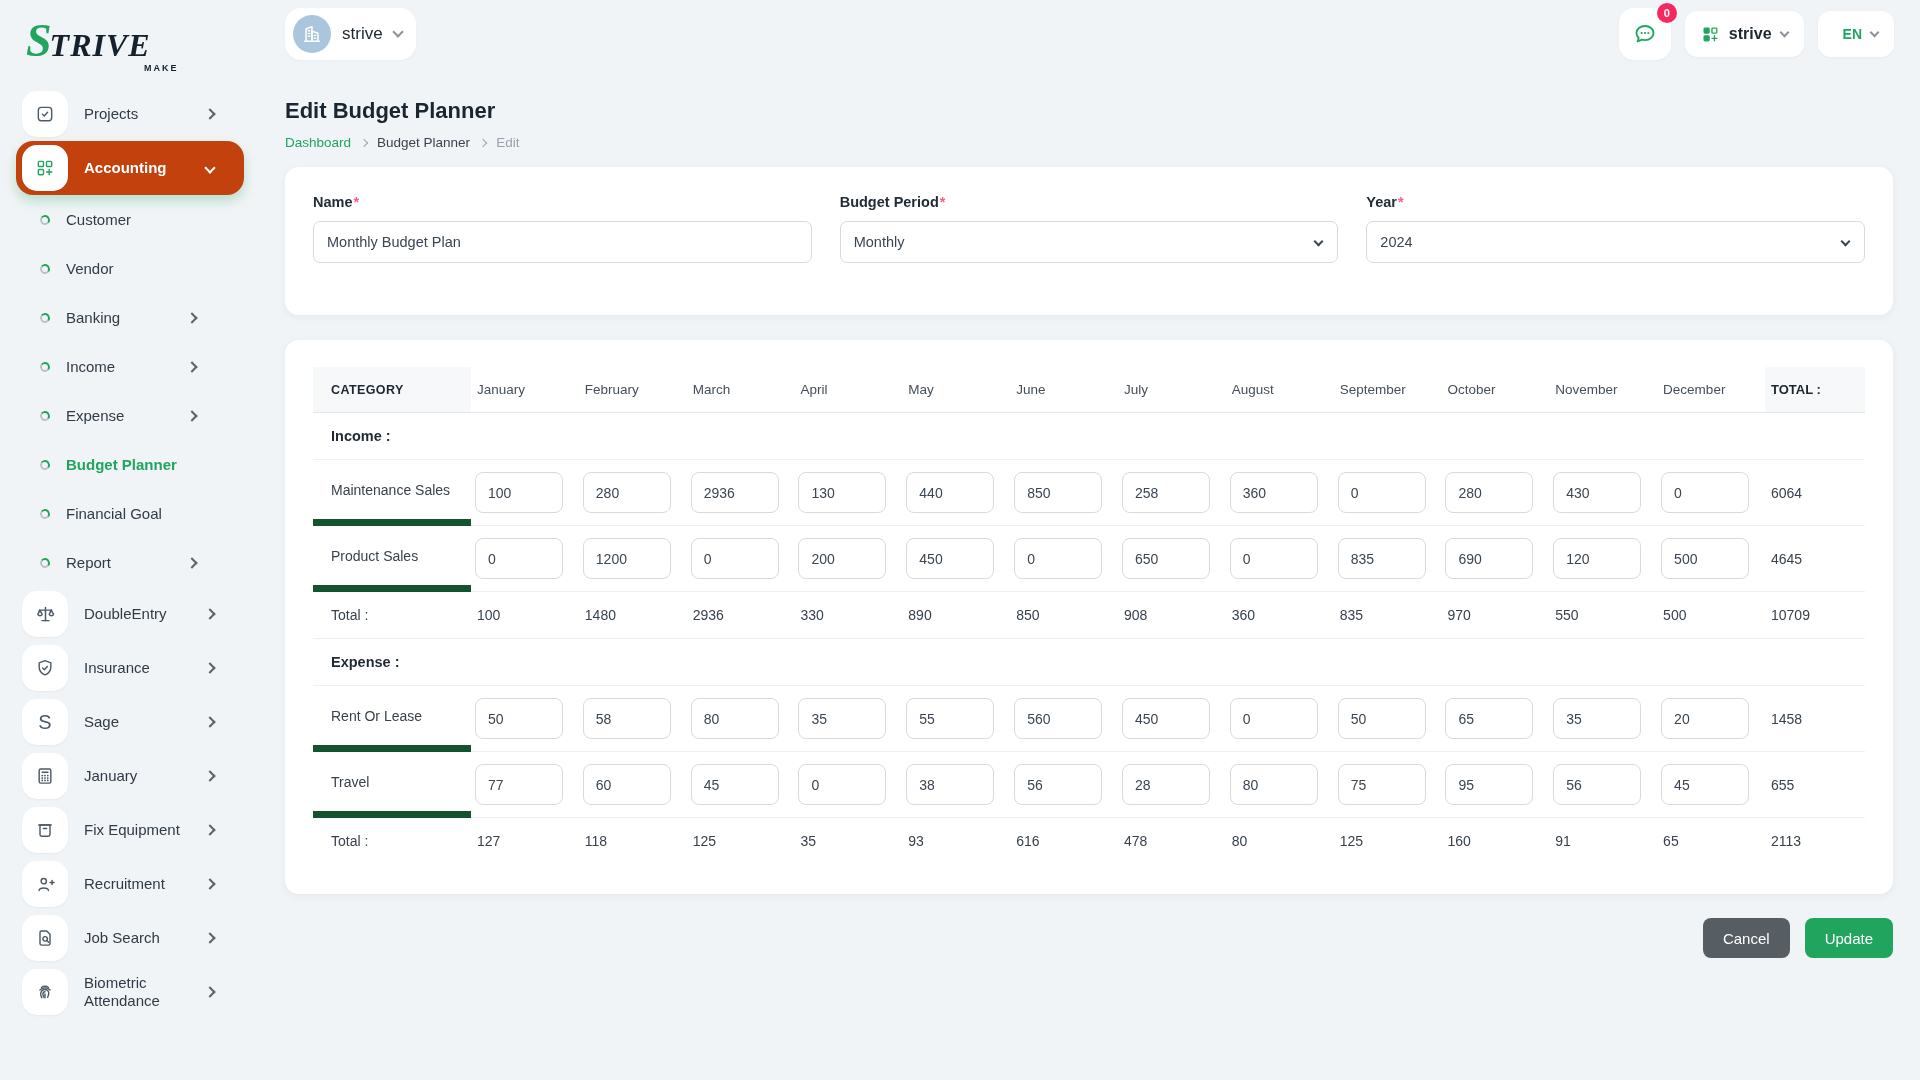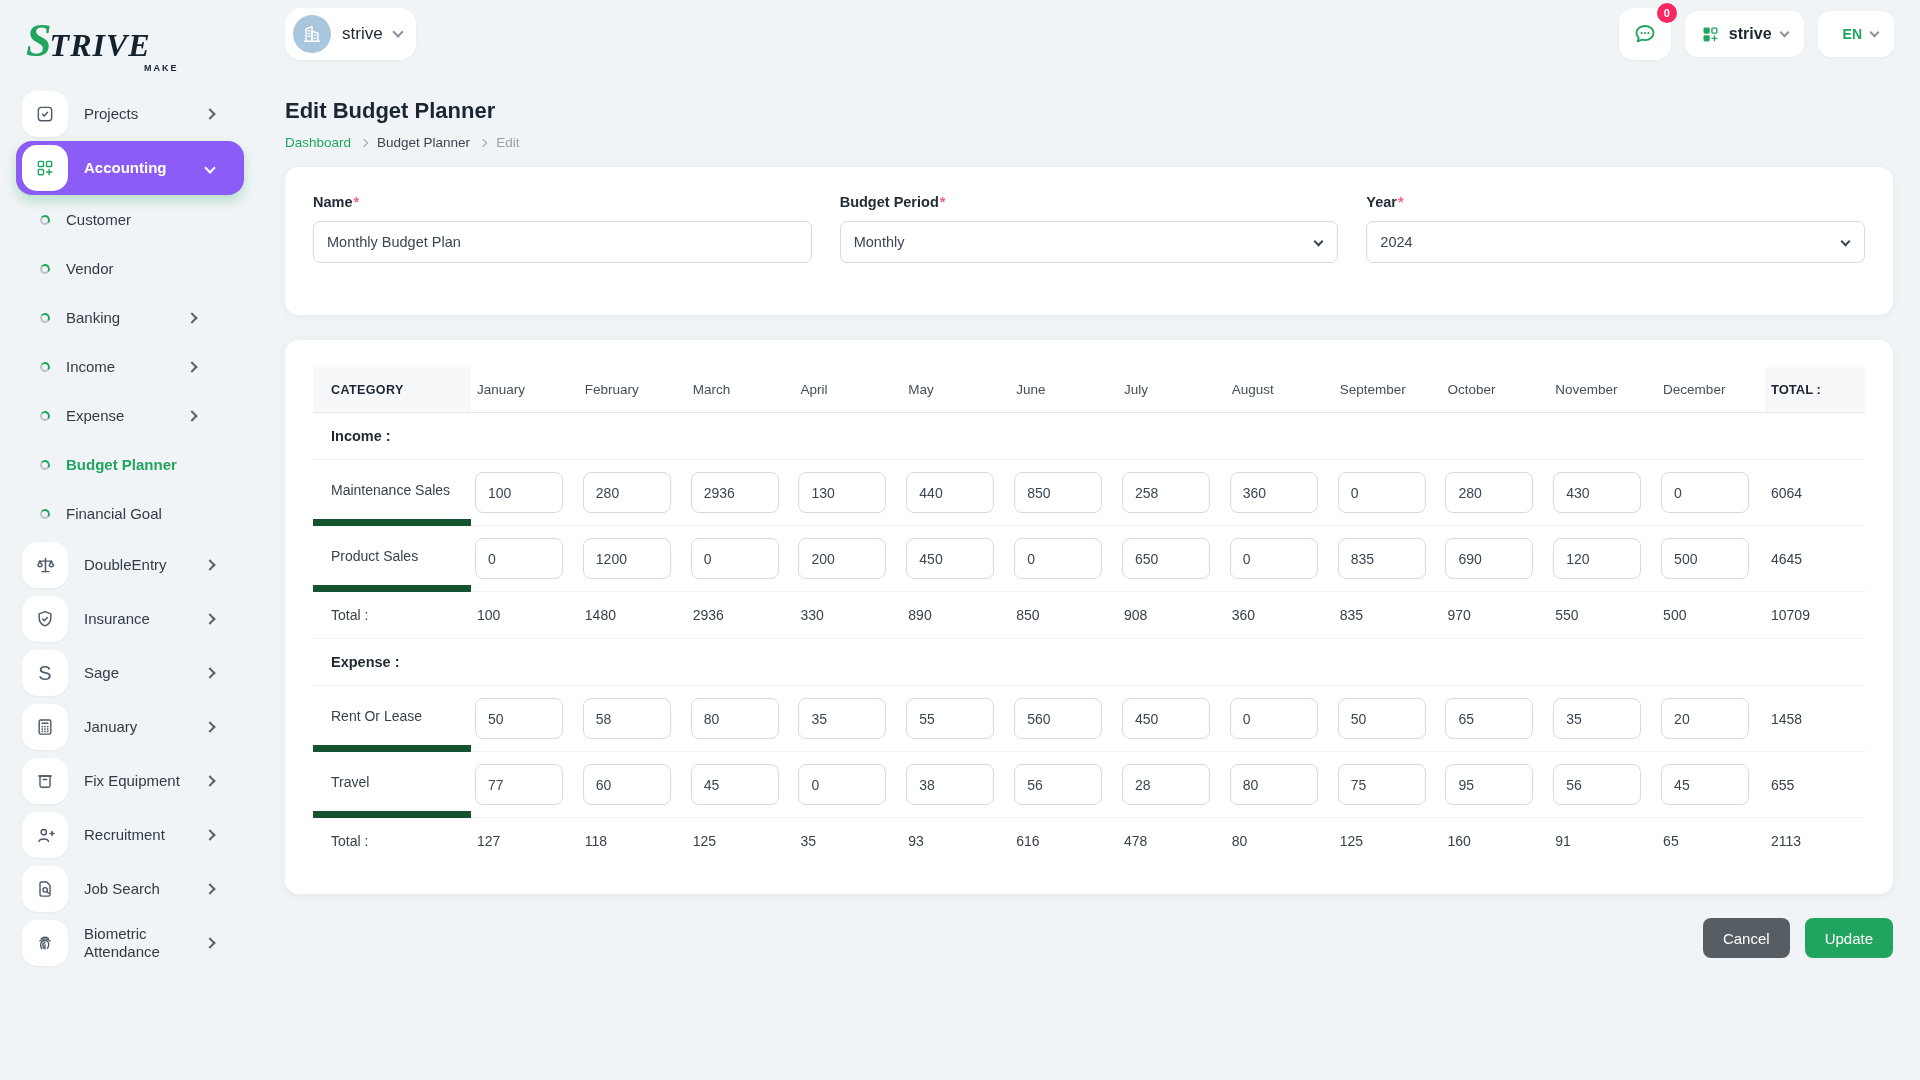--- a/index.html
+++ b/index.html
@@ -19,21 +19,21 @@
   .logo-s { font-family:"Liberation Serif", serif; font-style:italic; font-weight:bold; font-size:46px; color:#21a55e; line-height:.9; letter-spacing:-2px; }
   .logo-trive { font-family:"Liberation Serif", serif; font-style:italic; font-weight:bold; font-size:32px; color:#15222e; letter-spacing:1px; line-height:.9; }
   .logo-make { font-size:9px; font-weight:bold; color:#15222e; letter-spacing:2px; margin:0 0 14px 128px; }
   .nav { display:flex; flex-direction:column; }
   .nav-item { display:flex; align-items:center; min-height:54px; padding:2px 10px 2px 6px; cursor:pointer; border-radius:16px; }
   .nav-item.sub { min-height:49px; padding-left:24px; }
   .icon-box { width:46px; height:46px; min-width:46px; background:#ffffff; border-radius:15px; display:flex; align-items:center; justify-content:center; color:#4c5a67; box-shadow:0 1px 2px rgba(20,30,40,.05); }
   .nav-label { font-size:15px; color:#303b46; margin-left:16px; flex:1; line-height:1.25; max-width:122px; }
   .nav-item.sub .nav-label { margin-left:16px; }
   .bullet { width:10px; height:10px; min-width:10px; border-radius:50%; border:2.4px solid #b9c1c9; border-top-color:#21a55e; border-right-color:#21a55e; transform:rotate(-8deg); }
-  .nav-item.active-pill { background:#8b5cf6; box-shadow:0 6px 12px rgba(33,165,94,.28); }
+  .nav-item.active-pill { background:#c2410c; box-shadow:0 6px 12px rgba(33,165,94,.28);border-radius:17px; }
   .nav-item.active-pill .nav-label { color:#fff; font-weight:bold; }
   .nav-item.active-pill .icon-box { color:#21a55e; }
   .nav-item.sub.active-sub .nav-label { color:#21a55e; font-weight:bold; }
   .s-letter { font-size:20px; color:#4c5a67; font-weight:400; }
   .chev { width:8px; height:8px; border-right:2px solid #5a646e; border-bottom:2px solid #5a646e; }
   .chev.r { transform:rotate(-45deg); }
   .chev.d { transform:rotate(45deg); }
   .nav-item.active-pill .chev { border-color:#fff; }
 
   
@@ -143,20 +143,25 @@
           <span class="nav-label">Expense</span>
           <span class="chev r"></span>
         </div>
         <div class="nav-item sub active-sub">
           <span class="bullet"></span>
           <span class="nav-label">Budget Planner</span>
         </div>
         <div class="nav-item sub">
           <span class="bullet"></span>
           <span class="nav-label">Financial Goal</span>
+        </div>
+        <div class="nav-item sub">
+          <span class="bullet"></span>
+          <span class="nav-label">Report</span>
+          <span class="chev r"></span>
         </div>
         <div class="nav-item ">
           <span class="icon-box">
             <svg width="21" height="21" viewBox="0 0 24 24" fill="none" stroke="currentColor" stroke-width="1.7" stroke-linecap="round" stroke-linejoin="round">
               <path d="M12 4v15"></path>
               <path d="M8 19h8"></path>
               <path d="M5 7h14"></path>
               <path d="M5.5 7l-2.2 4.8a2.7 2.7 0 0 0 4.9 0L5.5 7zM18.5 7l-2.2 4.8a2.7 2.7 0 0 0 4.9 0L18.5 7z"></path>
             </svg>
           </span>

